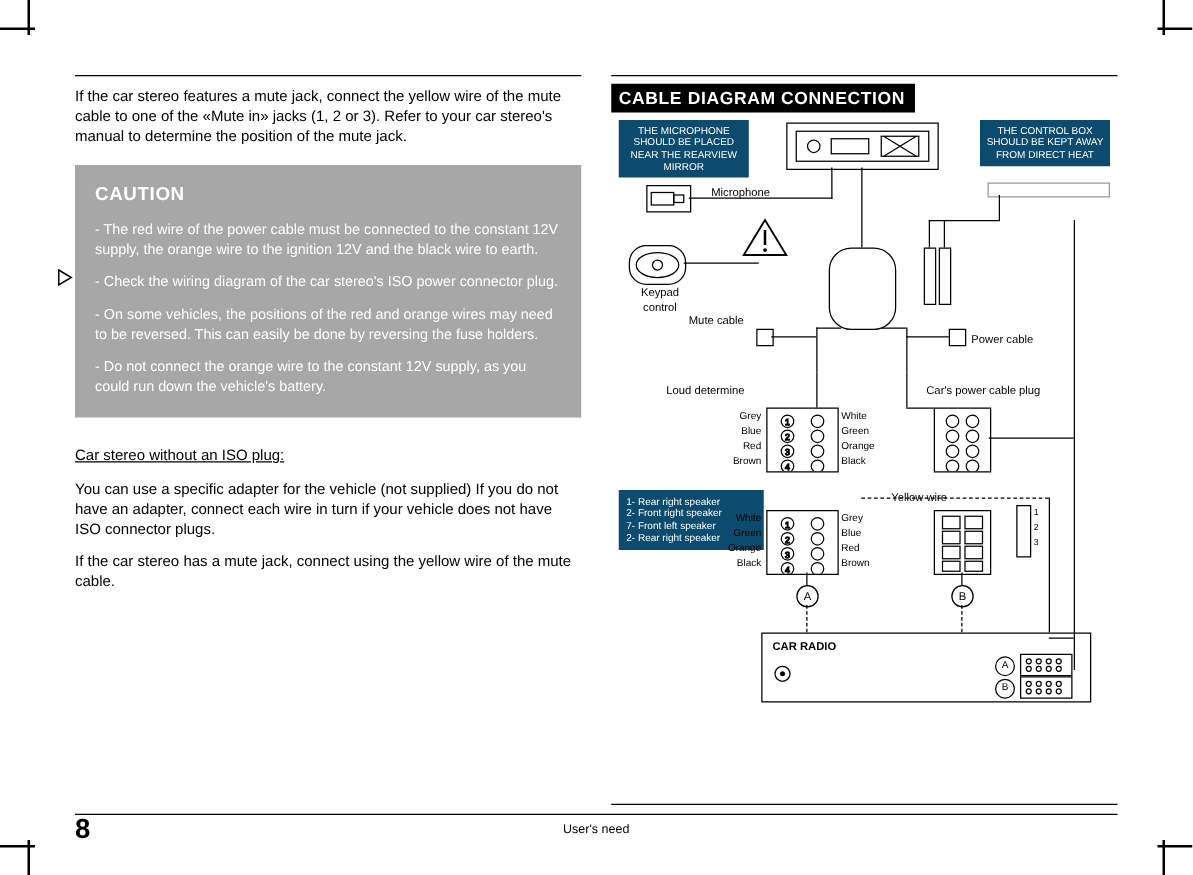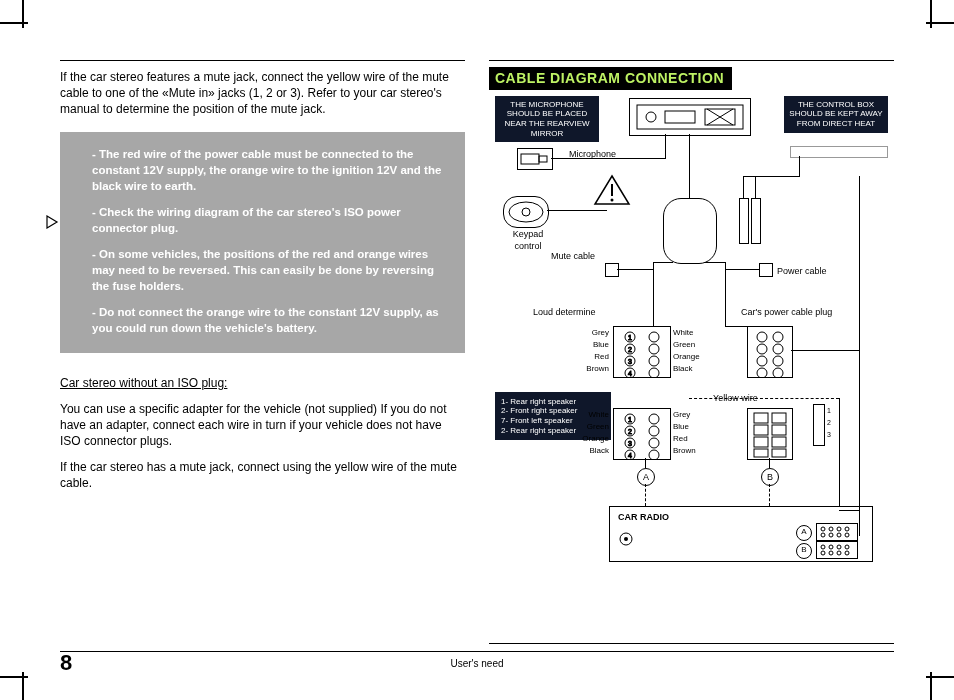--- a/index.html
+++ b/index.html
@@ -12,33 +12,33 @@
   .crop.bl-v{left:22px;bottom:0;width:2px;height:28px}
   .crop.bl-h{left:0;bottom:22px;width:28px;height:2px}
   .crop.br-v{right:22px;bottom:0;width:2px;height:28px}
   .crop.br-h{right:0;bottom:22px;width:28px;height:2px}
   .spread{position:absolute;left:60px;top:60px;right:60px;bottom:50px;display:flex;gap:24px}
   .col{flex:1;display:flex;flex-direction:column;font-size:12px;line-height:1.35}
   .rule{border-top:1px solid #000;margin-bottom:8px}
   .intro{margin:0 0 14px 0}
   .caution{background:#a7a7a7;color:#fff;padding:14px 16px 16px 16px;margin-bottom:18px}
   .caution h3{margin:0 0 10px 0;font-size:15px;letter-spacing:.5px}
-  .caution p{margin:0 0 10px 16px;font-weight:bold;font-size:11.5px;line-height:1.4}
+  .caution p{margin:0 0 10px 0;font-weight:normal;font-size:11.5px;line-height:1.4}
   .arrow{position:absolute;left:46px;top:215px}
   .subhead{text-decoration:underline;font-weight:normal;margin:4px 0 10px 0}
   .para{margin:0 0 10px 0}
-  .section-title{background:#000;color:#bef264;display:inline-block;padding:2px 8px 2px 6px;font-weight:bold;font-size:14px;letter-spacing:.5px}
+  .section-title{background:#000;color:#ffffff;display:inline-block;padding:2px 8px 2px 6px;font-weight:bold;font-size:14px;letter-spacing:.5px}
   .footer{position:absolute;left:60px;right:60px;bottom:24px;display:flex;align-items:center;justify-content:space-between;font-size:10px}
   .pageno{font-size:22px;font-weight:bold}
   .footer-rule{border-top:1px solid #000;position:absolute;left:60px;right:60px;bottom:48px}
   .col.right .rule{margin-bottom:6px}
   
   .dg{position:relative;width:100%;height:490px;font-size:8px}
   .box{position:absolute;border:1px solid #000;background:#fff;text-align:center;display:flex;align-items:center;justify-content:center}
-  .gbox{position:absolute;background:#0f172a;color:#fff;font-size:8px;text-align:center;padding:4px;line-height:1.2}
+  .gbox{position:absolute;background:#0c4a6e;color:#fff;font-size:8px;text-align:center;padding:4px;line-height:1.2}
   .lbl{position:absolute;font-size:9px}
   .wire{position:absolute;background:#000}
   .conn{position:absolute;border:1px solid #000;background:#fff}
   .pinlbl{position:absolute;font-size:8px;text-align:right}
   .pinlbl.left{text-align:right}
   .pinlbl.right{text-align:left}
 </style>
 </head>
 <body>
 
@@ -56,20 +56,21 @@
       <path d="M1 1 L11 7 L1 13 Z" fill="none" stroke="#000" stroke-width="1.2"></path>
     </svg>
 
   <div class="spread">
 
     <div class="col">
       <div class="rule"></div>
       <p class="intro">If the car stereo features a mute jack, connect the yellow wire of the mute cable to one of the «Mute in» jacks (1, 2 or 3). Refer to your car stereo's manual to determine the position of the mute jack.</p>
 
       <div class="caution">
+        <h3>CAUTION</h3>
         <p>- The red wire of the power cable must be connected to the constant 12V supply, the orange wire to the ignition 12V and the black wire to earth.</p>
         <p>- Check the wiring diagram of the car stereo's ISO power connector plug.</p>
         <p>- On some vehicles, the positions of the red and orange wires may need to be reversed. This can easily be done by reversing the fuse holders.</p>
         <p style="margin-bottom:0">- Do not connect the orange wire to the constant 12V supply, as you could run down the vehicle's battery.</p>
       </div>
 
       <p class="subhead">Car stereo without an ISO plug:</p>
       <p class="para">You can use a specific adapter for the vehicle (not supplied) If you do not have an adapter, connect each wire in turn if your vehicle does not have ISO connector plugs.</p>
       <p class="para">If the car stereo has a mute jack, connect using the yellow wire of the mute cable.</p>
     </div>

